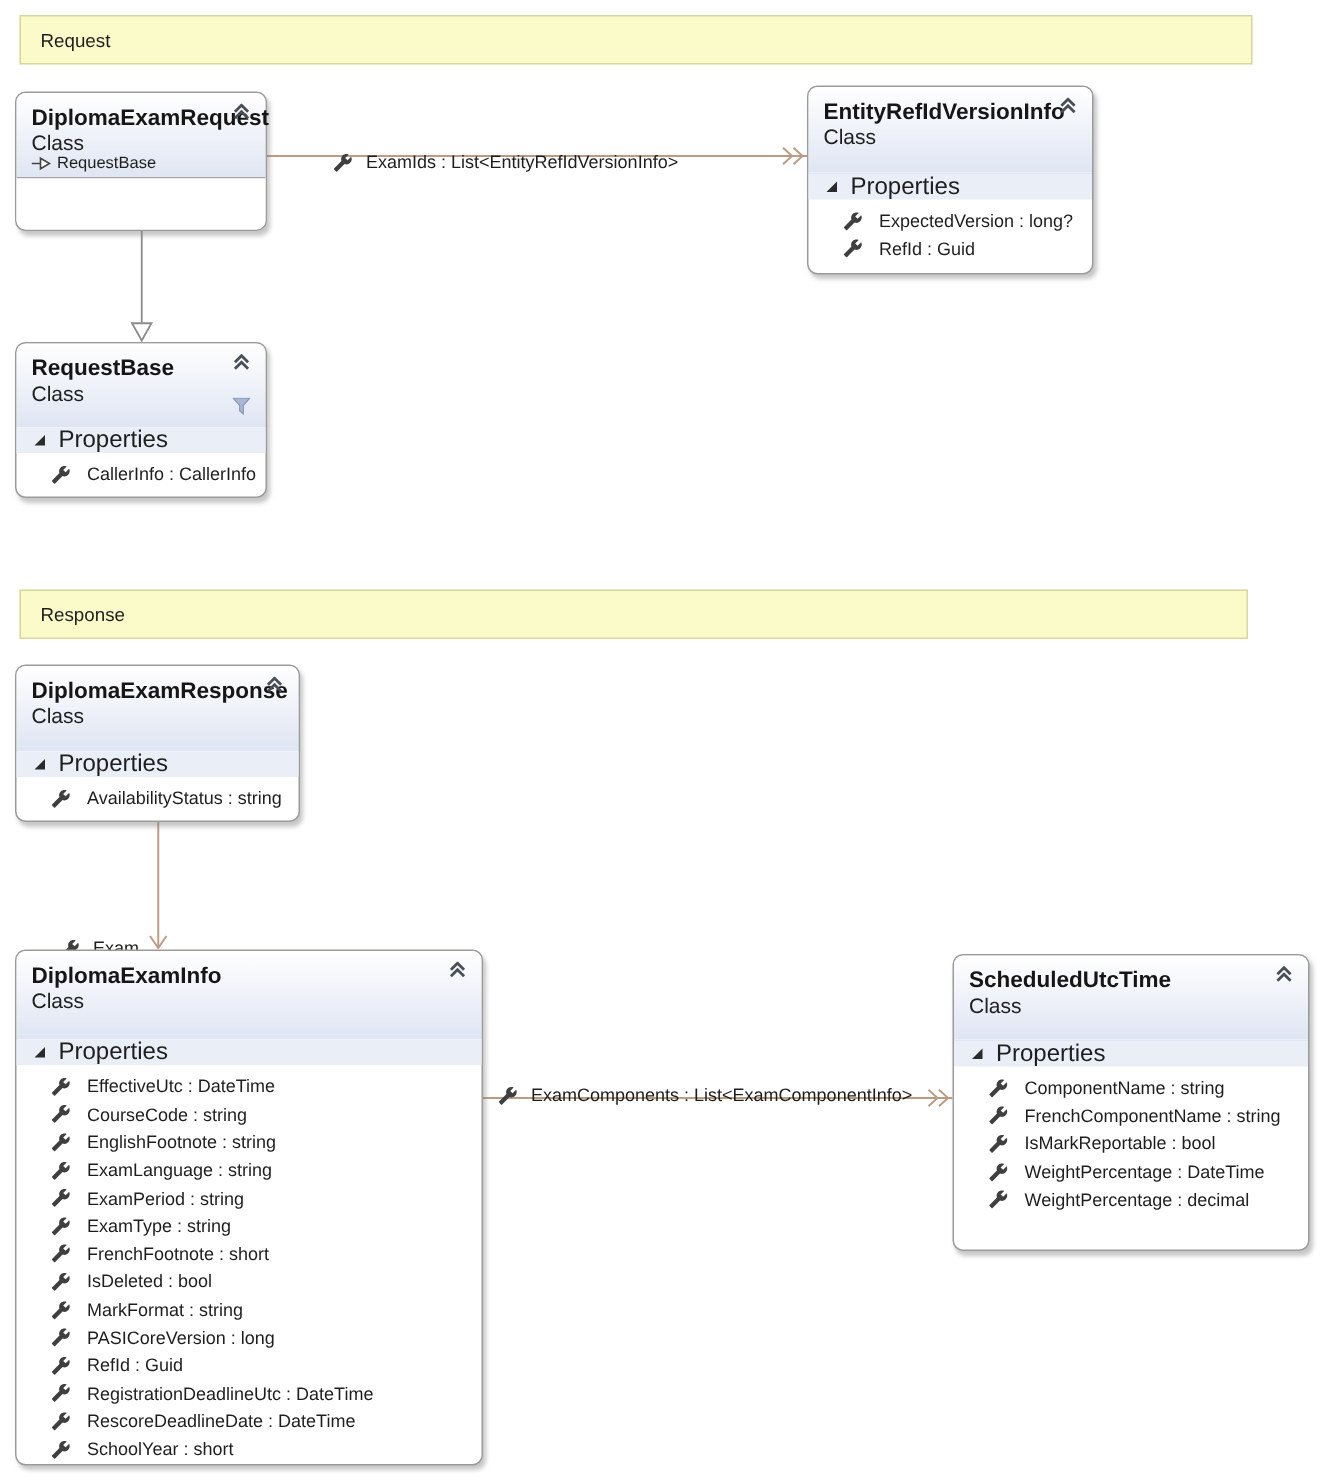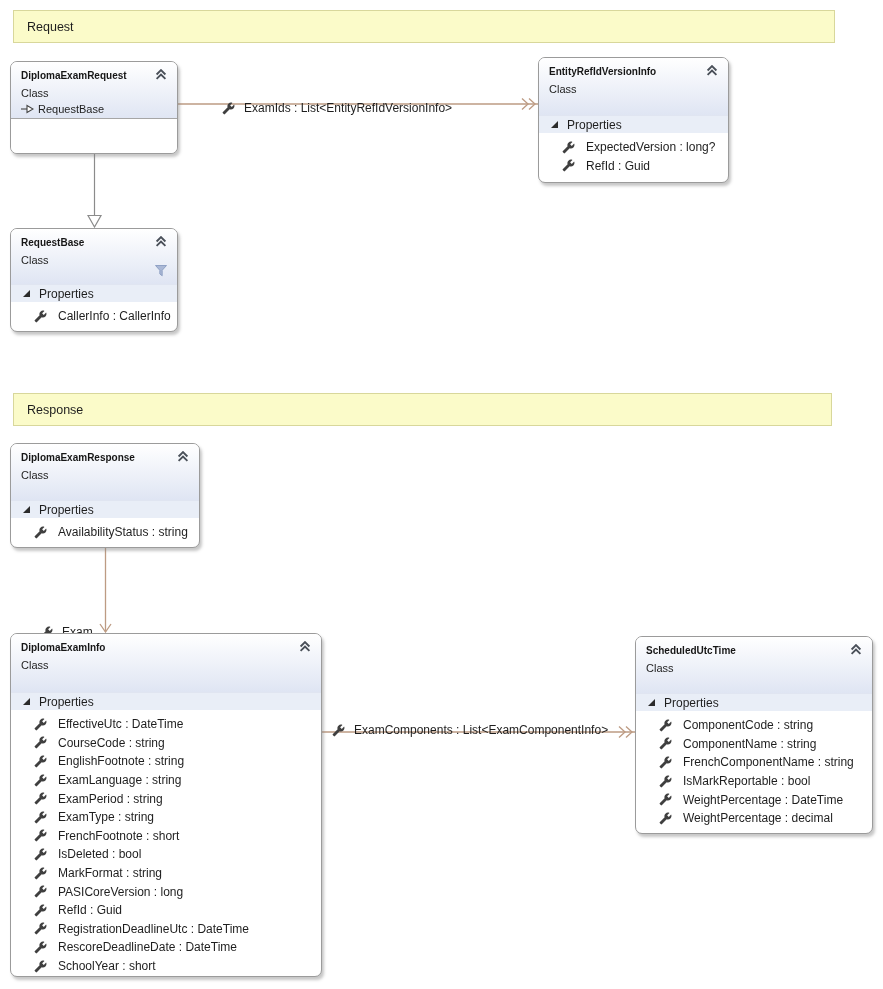--- a/index.html
+++ b/index.html
@@ -17,30 +17,30 @@
   .class-box{
     position:absolute;box-sizing:border-box;background:#fff;
     border:1px solid #9b9b9b;border-radius:7px;
     box-shadow:2px 3px 3px rgba(130,130,130,.45);
   }
   .hdr{
     position:relative;border-radius:6px 6px 0 0;
     background:linear-gradient(#ffffff,#dfe5f3);
     border-bottom:1px solid #e0e5f1;
   }
-  .hdr .title{position:absolute;left:10px;top:8px;font-size:10px;font-weight:bold;color:#161616;white-space:nowrap;}
-  .hdr .stereo{position:absolute;left:10px;top:25px;font-size:11px;color:#1e1e1e;}
+  .hdr .title{position:absolute;left:10px;top:8px;font-size:15px;font-weight:bold;color:#161616;white-space:nowrap;}
+  .hdr .stereo{position:absolute;left:10px;top:25px;font-size:14px;color:#1e1e1e;}
   .hdr .inherits{position:absolute;left:10px;top:41px;font-size:11px;color:#1e1e1e;display:flex;align-items:center;gap:4px;}
   .collapse{position:absolute;right:9px;top:7px;width:14px;height:11px;cursor:pointer;}
   .filter{position:absolute;right:10px;top:36px;width:12px;height:12px;}
   .empty-body{position:absolute;left:0;right:0;bottom:0;background:#fff;border-top:1px solid #a6a6a6;border-radius:0 0 6px 6px;}
   
   .band{
     height:17px;background:#e9eef7;display:flex;align-items:center;
-    padding-left:12px;box-sizing:border-box;gap:9px;font-size:12px;color:#1e1e1e;
+    padding-left:12px;box-sizing:border-box;gap:9px;font-size:16px;color:#1e1e1e;
   }
   .tri{width:0;height:0;border-left:7px solid transparent;border-bottom:7px solid #2b2b2b;}
   .rows{padding-top:5px;text-align:center;}
   .mrow{height:18.6px;display:flex;align-items:center;padding-left:23px;gap:11px;}
   .mrow .mtxt{font-size:12px;color:#1e1e1e;white-space:nowrap;}
   .wrench{flex:0 0 13px;width:13px;height:13px;}
   
   .conn{position:absolute;}
   .assoc-label{position:absolute;display:flex;align-items:center;gap:9px;font-size:12px;color:#1e1e1e;white-space:nowrap;margin-top:18px;}
 </style>
@@ -353,28 +353,20 @@
       <span class="tri"></span>
       <span>Properties</span>
     </div>
     <div class="rows">
       <div class="mrow">
           <svg class="wrench" viewBox="0 0 24 24">
             <g transform="scale(-1,1) translate(-24,0)">
               <path fill="#3f3f3f" d="M22.7 19l-9.1-9.1c.9-2.3.4-5-1.5-6.9-2-2-5-2.4-7.4-1.3L9 6 6 9 1.6 4.7C.4 7.1.9 10.1 2.9 12.1c1.9 1.9 4.6 2.4 6.9 1.5l9.1 9.1c.4.4 1 .4 1.4 0l2.3-2.3c.5-.4.5-1.1.1-1.4z"></path>
             </g>
           </svg>
-          <span class="mtxt">ComponentCode : string</span>
-        </div>
-      <div class="mrow">
-          <svg class="wrench" viewBox="0 0 24 24">
-            <g transform="scale(-1,1) translate(-24,0)">
-              <path fill="#3f3f3f" d="M22.7 19l-9.1-9.1c.9-2.3.4-5-1.5-6.9-2-2-5-2.4-7.4-1.3L9 6 6 9 1.6 4.7C.4 7.1.9 10.1 2.9 12.1c1.9 1.9 4.6 2.4 6.9 1.5l9.1 9.1c.4.4 1 .4 1.4 0l2.3-2.3c.5-.4.5-1.1.1-1.4z"></path>
-            </g>
-          </svg>
           <span class="mtxt">ComponentName : string</span>
         </div>
       <div class="mrow">
           <svg class="wrench" viewBox="0 0 24 24">
             <g transform="scale(-1,1) translate(-24,0)">
               <path fill="#3f3f3f" d="M22.7 19l-9.1-9.1c.9-2.3.4-5-1.5-6.9-2-2-5-2.4-7.4-1.3L9 6 6 9 1.6 4.7C.4 7.1.9 10.1 2.9 12.1c1.9 1.9 4.6 2.4 6.9 1.5l9.1 9.1c.4.4 1 .4 1.4 0l2.3-2.3c.5-.4.5-1.1.1-1.4z"></path>
             </g>
           </svg>
           <span class="mtxt">FrenchComponentName : string</span>
         </div>

